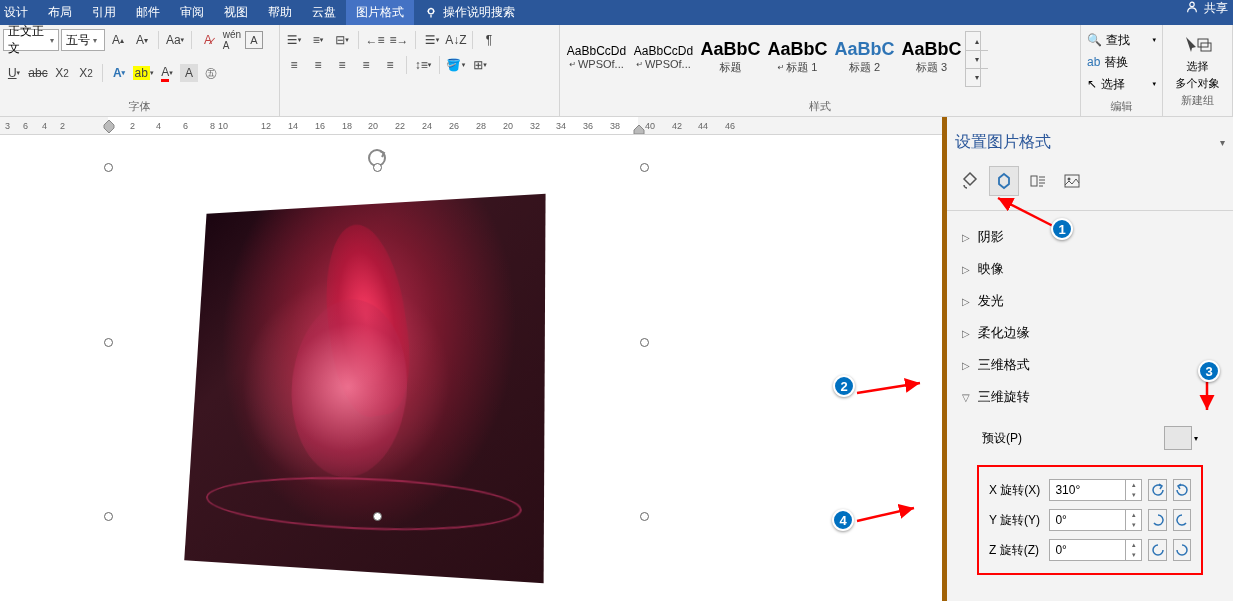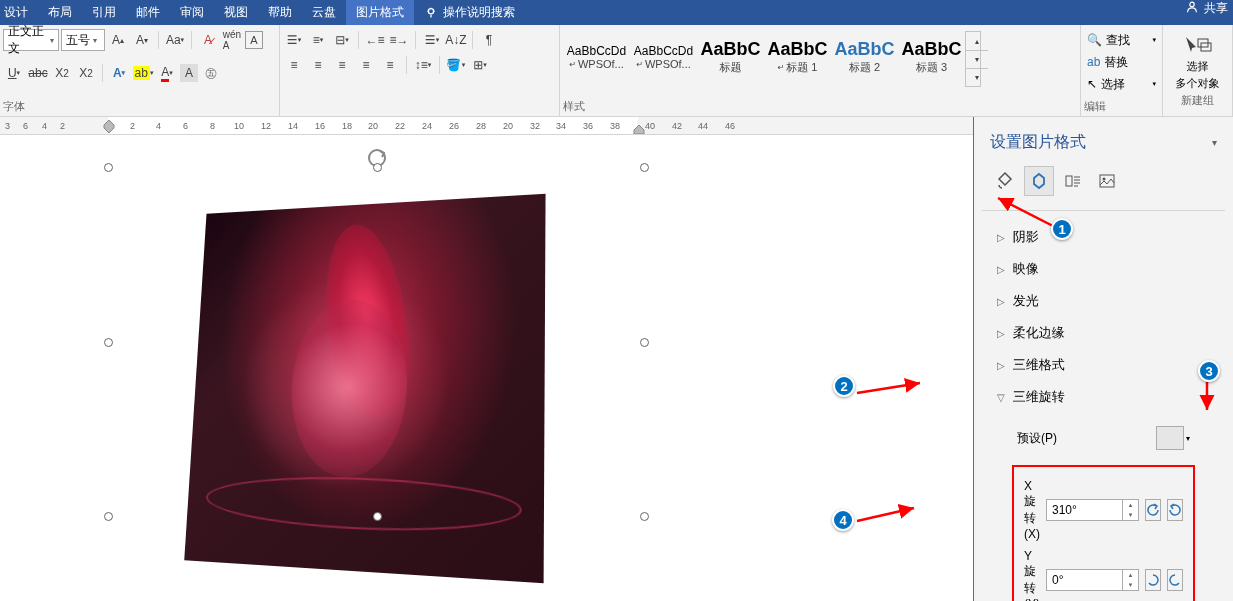--- a/index.html
+++ b/index.html
@@ -9,21 +9,21 @@
     .titlebar { background: #2b579a; height: 25px; display: flex; color: #fff; font-size: 12px; }
     .tab { padding: 4px 10px; cursor: pointer; }
     .tab.highlight { background: #4472c4; }
     .tell-me { display: flex; align-items: center; margin-left: 10px; gap: 5px; }
     .tell-me svg { width: 14px; height: 14px; }
     .share { margin-left: auto; display: flex; gap: 5px; padding: 0 5px; }
     
     
     .ribbon { background: #f3f3f3; height: 92px; display: flex; border-bottom: 1px solid #d4d4d4; }
     .ribbon-group { border-right: 1px solid #d4d4d4; display: flex; flex-direction: column; justify-content: space-between; padding: 4px 3px 0; }
-    .ribbon-group-label { font-size: 11px; color: #666; text-align: left; padding: 2px 0; }
+    .ribbon-group-label { font-size: 11px; color: #666; text-align: center; padding: 2px 0; }
     .ribbon-row { display: flex; gap: 2px; align-items: center; }
     .rb-btn { width: 22px; height: 22px; display: flex; align-items: center; justify-content: center; font-size: 12px; color: #444; }
     .rb-sep { width: 1px; height: 18px; background: #d4d4d4; margin: 0 3px; }
     
     .font-select { border: 1px solid #ababab; background: #fff; height: 22px; padding: 0 4px; font-size: 12px; display: flex; align-items: center; }
     .dd-arrow::after { content: "▾"; font-size: 8px; margin-left: 3px; color: #666; }
     
     
     .styles-group { flex: 1; }
     .styles-gallery { display: flex; gap: 0; }
@@ -52,21 +52,21 @@
     
     
     .img-selection { position: absolute; left: 108px; top: 32px; width: 537px; height: 350px; }
     .sel-handle { position: absolute; width: 9px; height: 9px; background: #fff; border: 1px solid #666; border-radius: 50%; }
     .rotate-handle { position: absolute; left: 50%; top: -20px; transform: translateX(-50%); }
     .img-3d { position: absolute; left: 72px; top: 30px; width: 360px; height: 370px; background: linear-gradient(135deg, #1a0510 0%, #3a1520 30%, #2a0d15 100%); transform: perspective(800px) rotateY(-15deg) rotateX(8deg); overflow: hidden; }
     .img-content { position: absolute; inset: 0; background: radial-gradient(ellipse at 50% 35%, rgba(220,50,90,0.8) 0%, rgba(180,30,60,0.5) 30%, transparent 60%), radial-gradient(circle at 45% 50%, rgba(255,120,150,0.6), transparent 40%); }
     .img-ellipse { position: absolute; bottom: 40px; left: 20px; right: 20px; height: 50px; border: 2px solid rgba(200,50,100,0.6); border-radius: 50%; }
     
     
-    .format-pane { width: 260px; background: #f3f3f3; border-left: 1px solid #a16207; padding: 10px 8px; position: absolute; right: 0; top: 117px; bottom: 0; }
+    .format-pane { width: 291px; background: #f3f3f3; border-left: 5px solid #a16207; padding: 10px 0; position: absolute; right: 0; top: 117px; bottom: 0; }
     .pane-title { color: #2b579a; font-size: 16px; padding: 5px 8px; display: flex; justify-content: space-between; align-items: center; }
     .pane-tabs { display: flex; gap: 4px; padding: 8px 8px 14px; border-bottom: 1px solid #d4d4d4; }
     .pane-tab { width: 30px; height: 30px; display: flex; align-items: center; justify-content: center; border: 1px solid transparent; }
     .pane-tab.active { background: #e6e6e6; border: 1px solid #c4c4c4; }
     
     .pane-sections { padding: 10px 15px; }
     .pane-section { display: flex; align-items: center; gap: 8px; padding: 7px 0; font-size: 13px; cursor: pointer; }
     .pane-section .caret { font-size: 10px; color: #666; }
     
     .rotation-controls { padding: 8px 20px; }
@@ -281,21 +281,21 @@
 <div class="ruler-h">
   <div class="ruler-white" style="left:108px;width:530px"></div>
   <span style="position:absolute;left:5px">3</span>
     <span style="position:absolute;left:23px">6</span>
   <span style="position:absolute;left:42px">4</span>
     <span style="position:absolute;left:60px">2</span>
   <span style="position:absolute;left:130px">2</span>
     <span style="position:absolute;left:156px">4</span>
   <span style="position:absolute;left:183px">6</span>
     <span style="position:absolute;left:210px">8</span>
-  <span style="position:absolute;left:234px">10</span>
+  <span style="position:absolute;left:218px">10</span>
     <span style="position:absolute;left:261px">12</span>
   <span style="position:absolute;left:288px">14</span>
     <span style="position:absolute;left:315px">16</span>
   <span style="position:absolute;left:342px">18</span>
     <span style="position:absolute;left:368px">20</span>
   <span style="position:absolute;left:395px">22</span>
     <span style="position:absolute;left:422px">24</span>
   <span style="position:absolute;left:449px">26</span>
     <span style="position:absolute;left:476px">28</span>
   <span style="position:absolute;left:503px">20</span>

